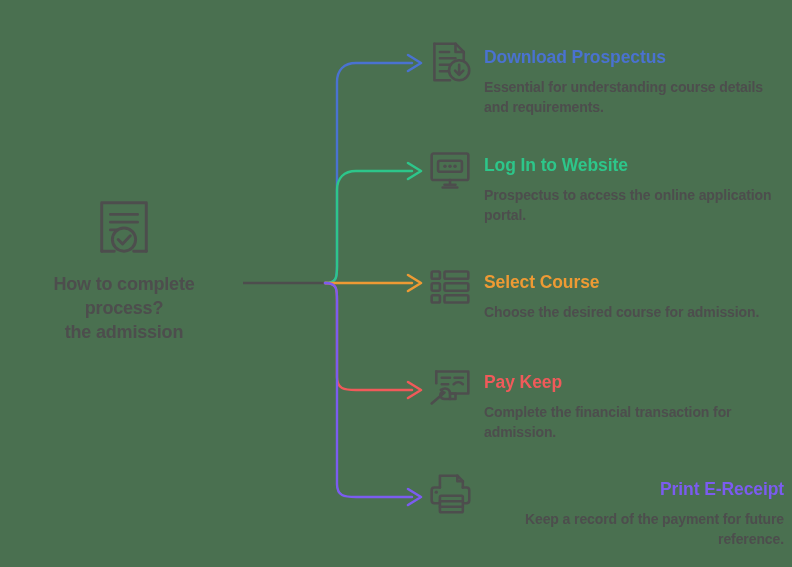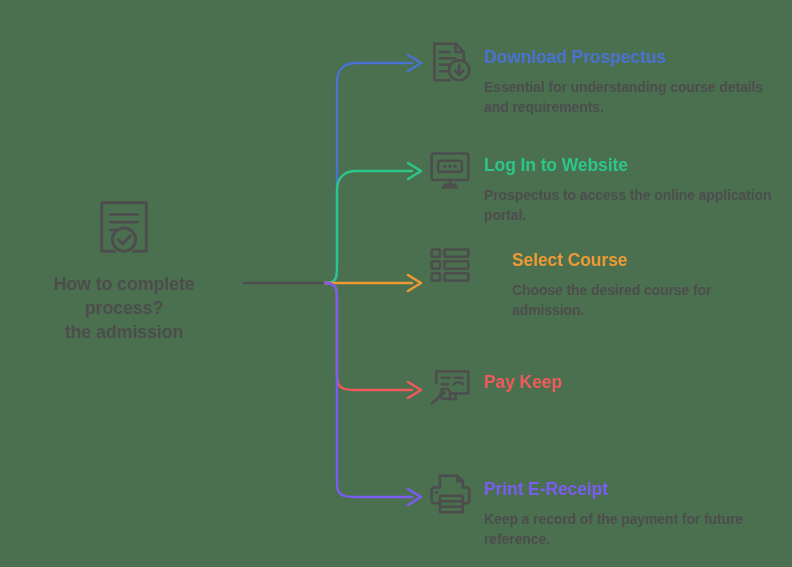--- a/index.html
+++ b/index.html
@@ -75,23 +75,23 @@
   }
   .branch-desc {
     font-size: 14px;
     font-weight: bold;
     line-height: 1.42;
     color: #4d4d4d;
     letter-spacing: -0.1px;
   }
   #branch-0 { top: 48px; }
   #branch-1 { top: 156px; }
-  #branch-2 { top: 251px; gap: 28px; }
+  #branch-2 { top: 273px; }
   #branch-3 { top: 373px; }
-  #branch-4 { top: 480px; }
+  #branch-4 { top: 480px; text-align: right; }
 </style>
 </head>
 <body style="background: rgb(74, 112, 80);">
 
 <div id="canvas">
 
   <svg id="connectors" viewBox="0 0 792 567" xmlns="http://www.w3.org/2000/svg">
 
     <path d="M243,283 L325,283" stroke="#4d4d4d" stroke-width="2.4" fill="none"></path>
 
@@ -179,20 +179,21 @@
       <path d="M9,7 L44,7 L44,31 L26,31"></path>
       <path d="M9,7 L9,20"></path>
       <path d="M15,14 L24,14 M29,14 L38,14 M15,21 L22,21"></path>
       <path d="M28,21 C31,18 35,18 38,21"></path>
       <path d="M4,42 L18,30"></path>
       <path d="M14,27 C19,24 24,26 24,31 L24,37 L18,37 C13,37 12,31 16,29"></path>
       <path d="M24,31 L30,31 L30,37 L24,37"></path>
     </svg>
     <div class="branch-text">
       <div class="branch-title" style="color:#f05a5a">Pay Keep</div>
+      <div class="branch-desc">Complete the financial transaction for admission.</div>
     </div>
   </div>
 
   <div class="branch" id="branch-4">
     <svg class="branch-icon" viewBox="0 0 48 48" xmlns="http://www.w3.org/2000/svg" fill="none" stroke="#4d4d4d" stroke-width="2.8" stroke-linecap="round" stroke-linejoin="round">
       <path d="M13,17 L13,4 L32,4 L38,10 L38,17"></path>
       <path d="M32,4 L32,10 L38,10"></path>
       <path d="M13,17 L7,17 C5,17 4,18 4,20 L4,31 C4,33 5,34 7,34 L13,34"></path>
       <path d="M38,17 L42,17 C44,17 45,18 45,20 L45,31 C45,33 44,34 42,34 L38,34"></path>
       <circle cx="9" cy="22" r="1.8" fill="#4d4d4d" stroke="none"></circle>

